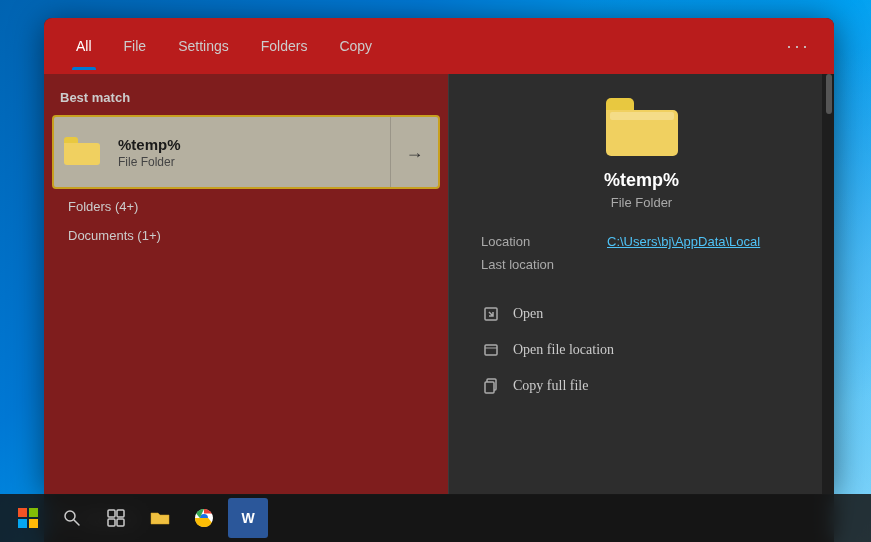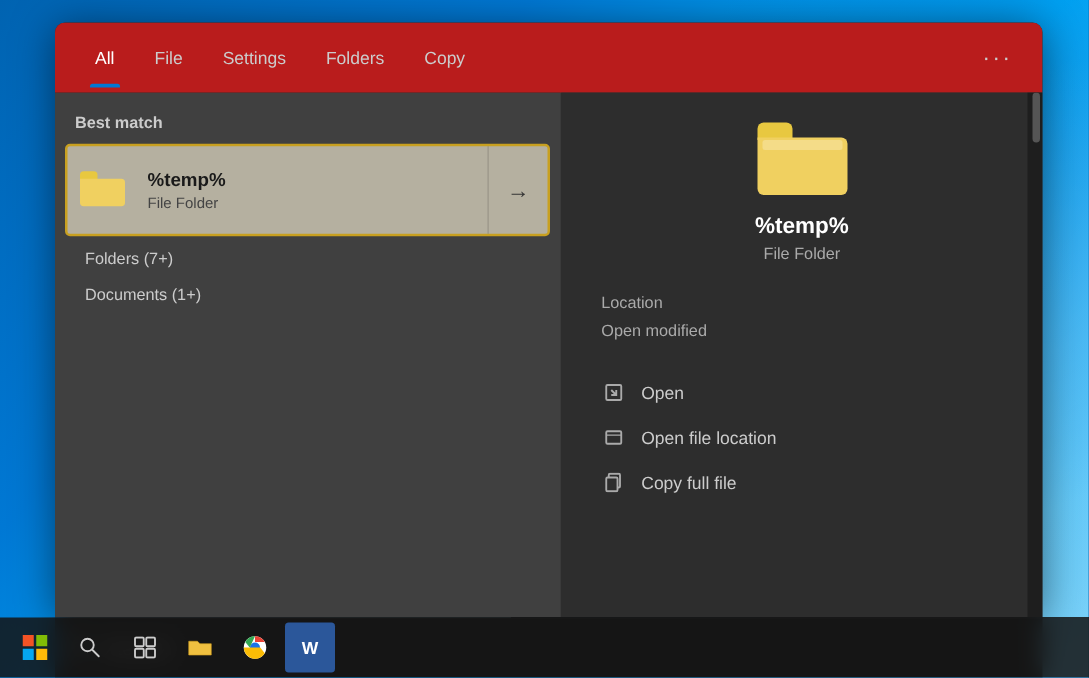--- a/index.html
+++ b/index.html
@@ -132,21 +132,21 @@
       flex: 1;
       overflow: hidden;
     }
 
     
     .left-panel {
       width: 405px;
       flex-shrink: 0;
       overflow-y: auto;
       padding: 8px 0;
-      background: #404040;
+      background: #7f1d1d;
       border-right: 1px solid #3a3a3a;
     }
 
     .section-label {
       padding: 8px 16px 6px 16px;
       font-size: 13px;
       color: #ccc;
       font-weight: 600;
     }
 
@@ -342,20 +342,21 @@
     }
     .action-item {
       display: flex;
       align-items: center;
       gap: 12px;
       padding: 8px 0;
       cursor: pointer;
       color: #ccc;
       font-size: 14px;
       border-radius: 4px;
+      font-family: Liberation Serif, serif;
     }
 
     .action-icon {
       width: 20px;
       height: 20px;
       display: flex;
       align-items: center;
       justify-content: center;
       flex-shrink: 0;
     }
@@ -437,21 +438,21 @@
           <div class="best-match-type">
             <span>File Folder</span>
           </div>
         </div>
         <div class="best-match-arrow">
           <span>→</span>
         </div>
       </div>
 
       <div class="result-section">
-        <span>Folders (7+)</span>
+        <span>Folders (4+)</span>
       </div>
       <div class="result-section">
         <span>Documents (1+)</span>
       </div>
 
     </div>
 
     <div class="right-panel">
 
       <div class="large-folder-wrapper">
@@ -466,25 +467,28 @@
         <span>%temp%</span>
       </div>
       <div class="detail-type">
         <span>File Folder</span>
       </div>
 
       <div class="detail-row">
         <div class="detail-label">
           <span>Location</span>
         </div>
+        <div class="detail-value">
+          <span>C:\Users\bj\AppData\Local</span>
+        </div>
       </div>
 
       <div class="detail-row">
         <div class="detail-label">
-          <span>Open modified</span>
+          <span>Last location</span>
         </div>
         <div class="detail-value-plain">
           <span></span>
         </div>
       </div>
 
       <div class="action-list">
         <div class="action-item">
           <div class="action-icon">
             <svg width="16" height="16" viewBox="0 0 16 16" fill="none">

